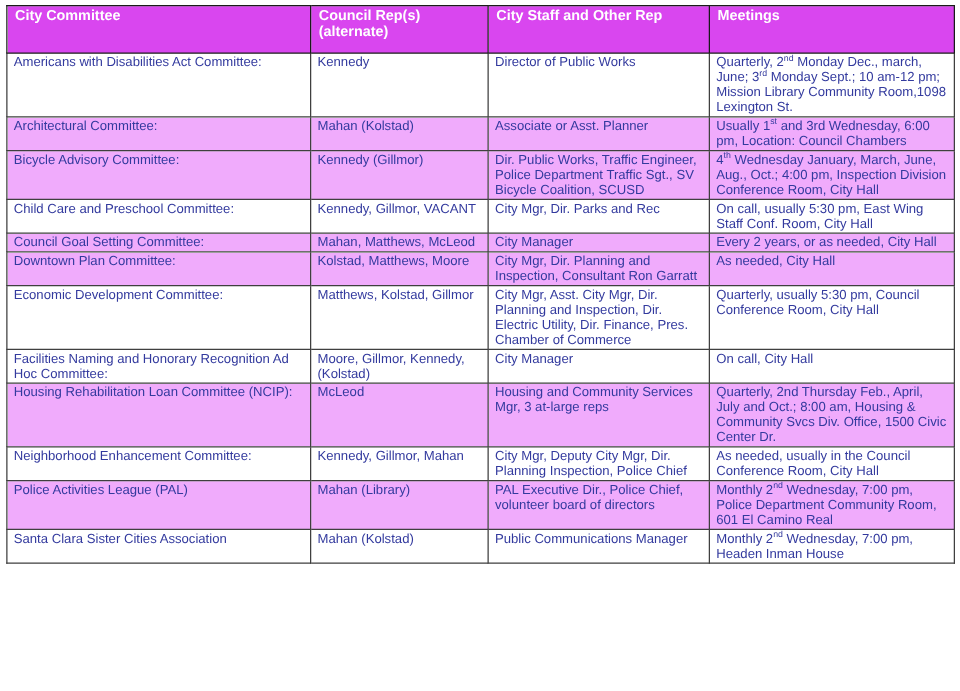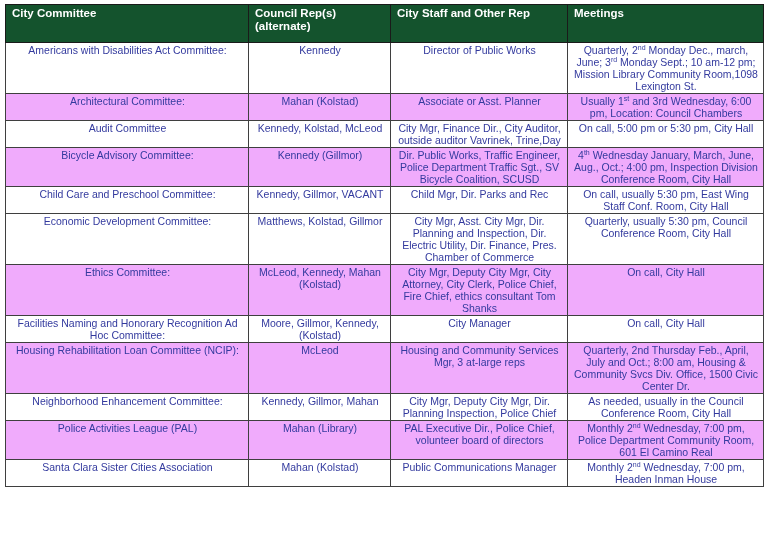--- a/index.html
+++ b/index.html
@@ -17,29 +17,29 @@
   .committee-table th, .committee-table td {
     border: 1px solid #3f3f3f;
     vertical-align: top;
     text-align: left;
     font-size: 10.5px;
     line-height: 12px;
     padding: 1px 4px 1px 5px;
     overflow: hidden;
   }
   .committee-table thead th {
-    background: #14532d;
+    background: #d946ef;
     color: #ffffff;
     font-weight: bold;
     font-size: 11.5px;
     line-height: 13px;
     padding: 2px 4px 9px 6px;
     border-color: #1a1a1a;
   }
-  .committee-table td { color: #333a9e; background: #ffffff; text-align: center; }
+  .committee-table td { color: #333a9e; background: #ffffff; }
   .committee-table tr.green td { background: #f0abfc; }
   .committee-table td sup {
     font-size: 7px;
     line-height: 0;
     vertical-align: super;
   }
 </style>
 </head>
 <body>
 
@@ -65,49 +65,49 @@
         <td>Kennedy</td>
         <td>Director of Public Works</td>
         <td>Quarterly, 2<sup>nd</sup> Monday Dec., march, June; 3<sup>rd</sup> Monday Sept.; 10 am-12 pm; Mission Library Community Room,1098 Lexington St.</td>
       </tr>
       <tr class="green">
         <td>Architectural Committee:</td>
         <td>Mahan (Kolstad)</td>
         <td>Associate or Asst. Planner</td>
         <td>Usually 1<sup>st</sup> and 3rd Wednesday, 6:00 pm, Location: Council Chambers</td>
       </tr>
-      <tr>
-        <td>Audit Committee</td>
-        <td>Kennedy, Kolstad, McLeod</td>
-        <td>City Mgr, Finance Dir., City Auditor, outside auditor Vavrinek, Trine,Day</td>
-        <td>On call, 5:00 pm or 5:30 pm, City Hall</td>
-      </tr>
       <tr class="green">
         <td>Bicycle Advisory Committee:</td>
         <td>Kennedy (Gillmor)</td>
         <td>Dir. Public Works, Traffic Engineer, Police Department Traffic Sgt., SV Bicycle Coalition, SCUSD</td>
         <td>4<sup>th</sup> Wednesday January, March, June, Aug., Oct.; 4:00 pm, Inspection Division Conference Room, City Hall</td>
       </tr>
       <tr>
         <td>Child Care and Preschool Committee:</td>
         <td>Kennedy, Gillmor, VACANT</td>
-        <td>Child Mgr, Dir. Parks and Rec</td>
+        <td>City Mgr, Dir. Parks and Rec</td>
         <td>On call, usually 5:30 pm, East Wing Staff Conf. Room, City Hall</td>
+      </tr>
+      <tr class="green">
+        <td>Council Goal Setting Committee:</td>
+        <td>Mahan, Matthews, McLeod</td>
+        <td>City Manager</td>
+        <td>Every 2 years, or as needed, City Hall</td>
+      </tr>
+      <tr class="green">
+        <td>Downtown Plan Committee:</td>
+        <td>Kolstad, Matthews, Moore</td>
+        <td>City Mgr, Dir. Planning and Inspection, Consultant Ron Garratt</td>
+        <td>As needed, City Hall</td>
       </tr>
       <tr>
         <td>Economic Development Committee:</td>
         <td>Matthews, Kolstad, Gillmor</td>
         <td>City Mgr, Asst. City Mgr, Dir. Planning and Inspection, Dir. Electric Utility, Dir. Finance, Pres. Chamber of Commerce</td>
         <td>Quarterly, usually 5:30 pm, Council Conference Room, City Hall</td>
-      </tr>
-      <tr class="green">
-        <td>Ethics Committee:</td>
-        <td>McLeod, Kennedy, Mahan (Kolstad)</td>
-        <td>City Mgr, Deputy City Mgr, City Attorney, City Clerk, Police Chief, Fire Chief, ethics consultant Tom Shanks</td>
-        <td>On call, City Hall</td>
       </tr>
       <tr>
         <td>Facilities Naming and Honorary Recognition Ad Hoc Committee:</td>
         <td>Moore, Gillmor, Kennedy, (Kolstad)</td>
         <td>City Manager</td>
         <td>On call, City Hall</td>
       </tr>
       <tr class="green">
         <td>Housing Rehabilitation Loan Committee (NCIP):</td>
         <td>McLeod</td>

